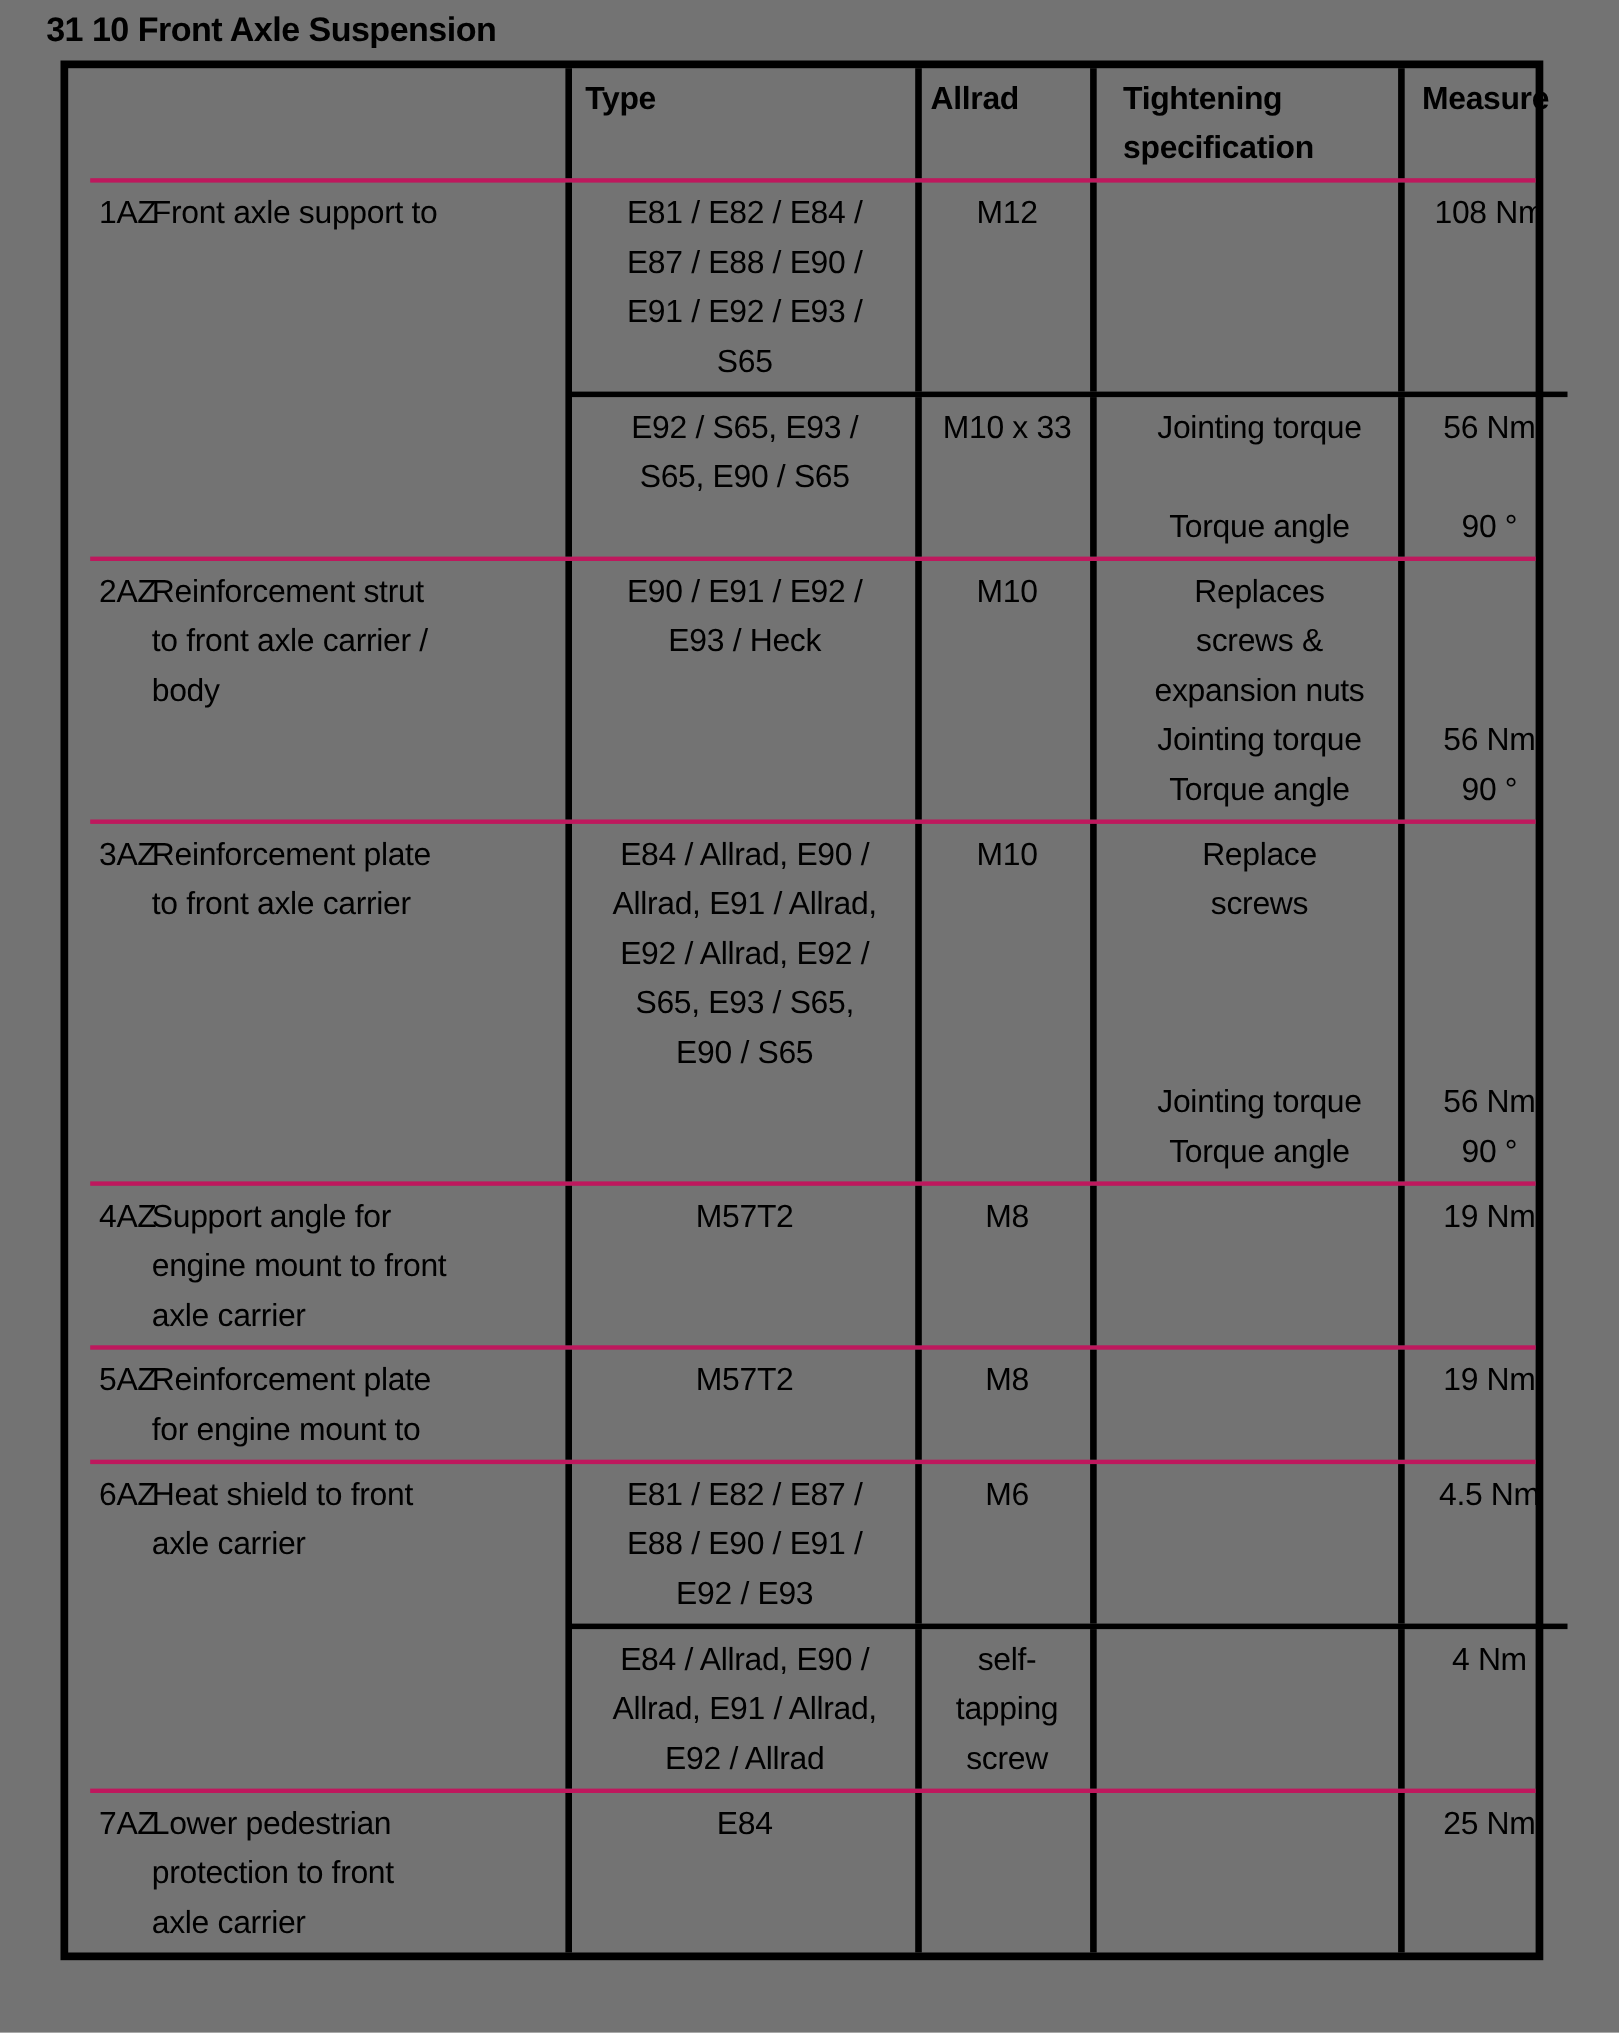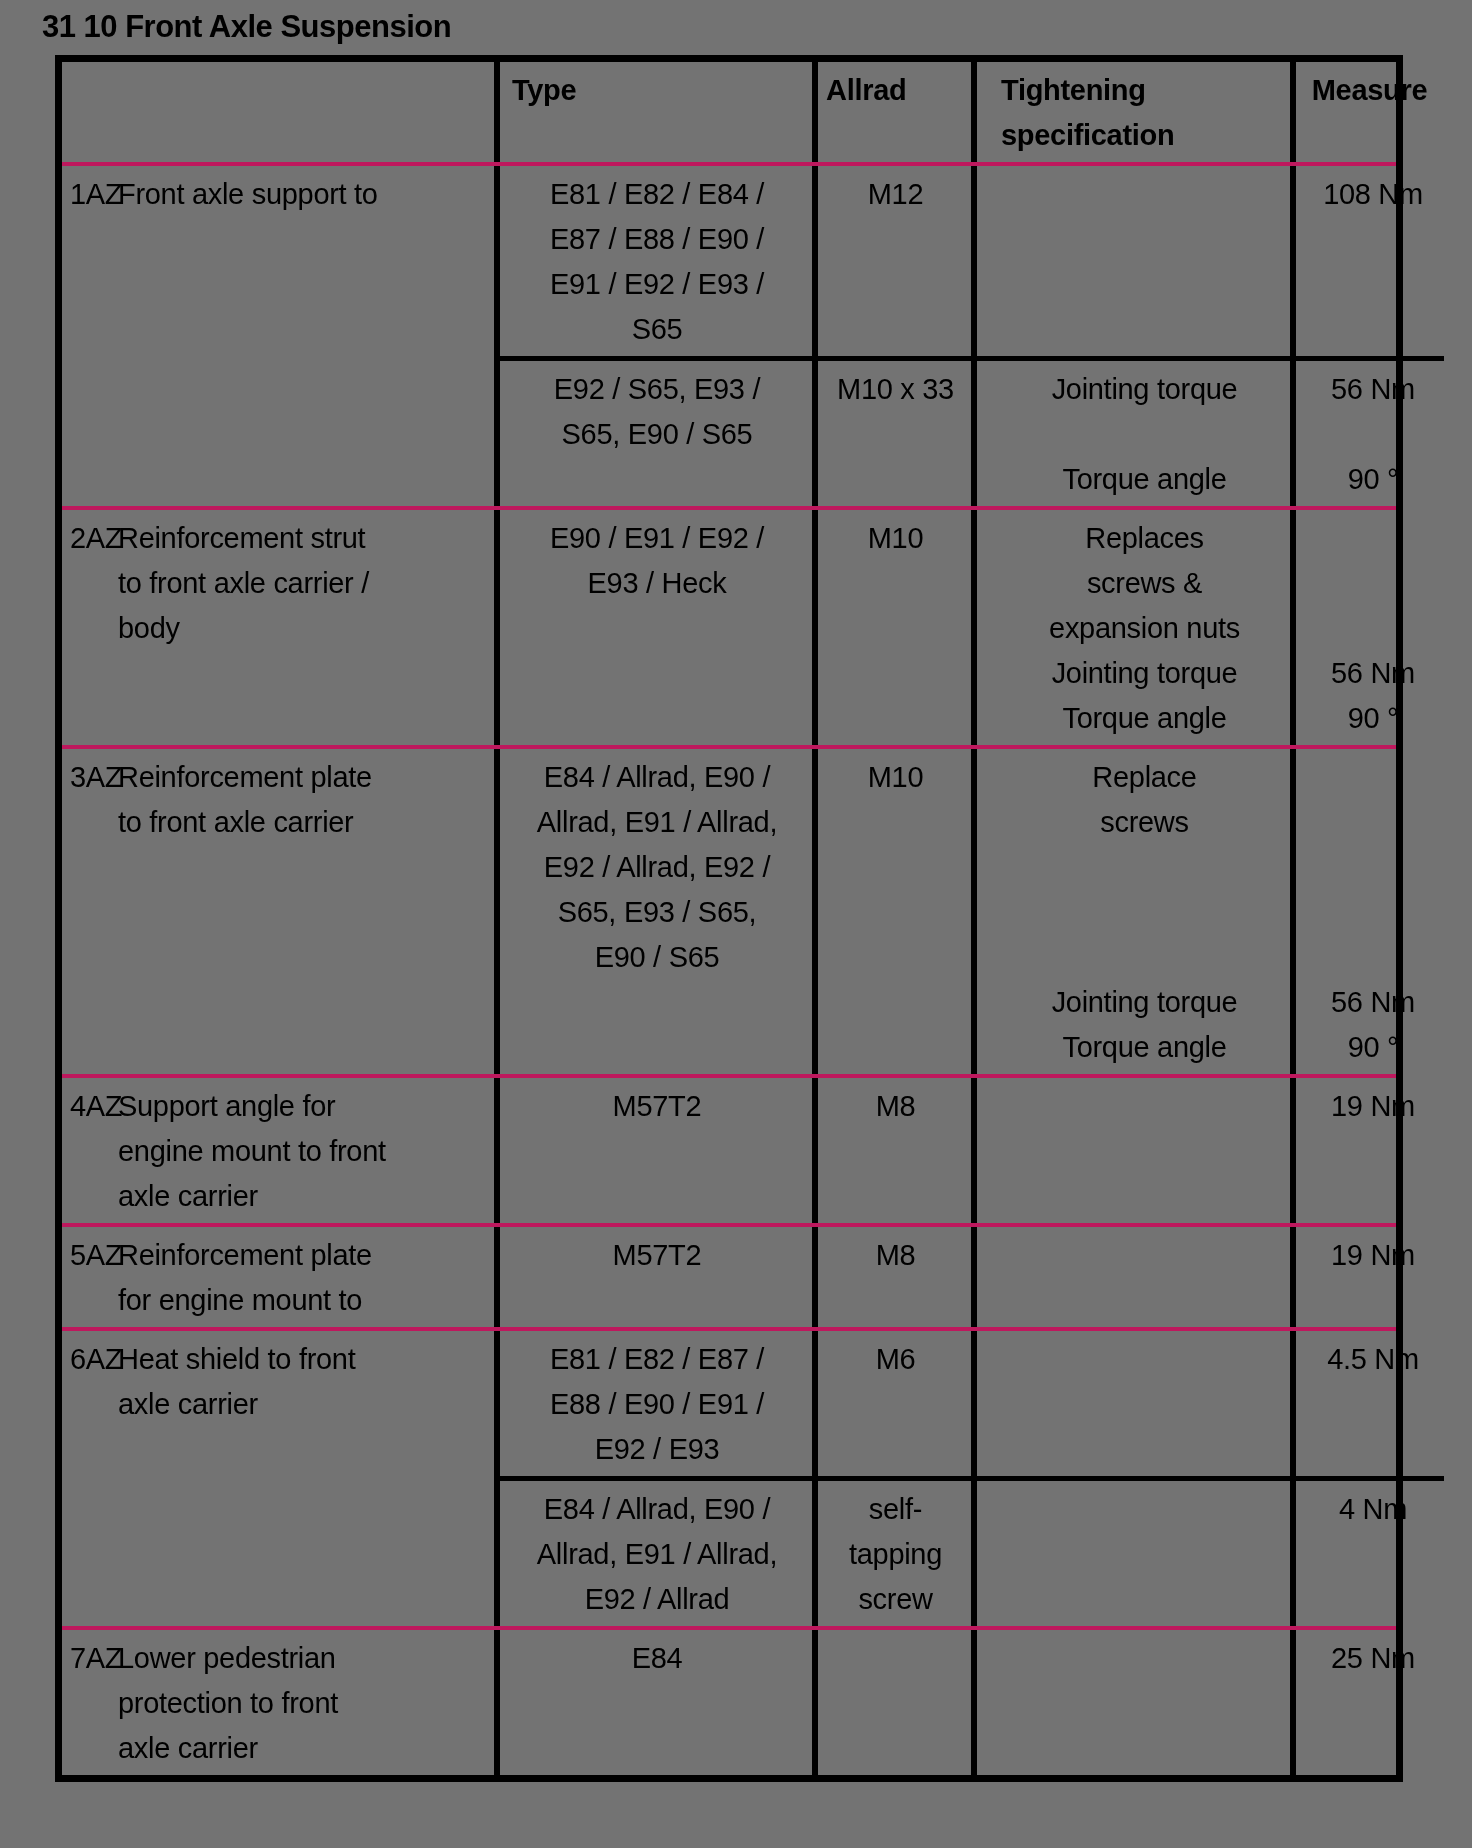--- a/index.html
+++ b/index.html
@@ -22,20 +22,21 @@
     font-size: 31px;
     font-weight: bold;
     line-height: 34px;
     letter-spacing: -0.5px;
   }
   .spec-table {
     box-sizing: border-box;
     margin: 11px 0 0 55px;
     width: 1348px;
     border: 7px solid #000;
+    padding-left: 20px;
   }
   .trow { display: flex; }
   .trow + .trow { border-top: 4px solid #be185d; }
 
   .cell {
     box-sizing: border-box;
     padding: 6px 2px 4px 4px;
     font-size: 29px;
     line-height: 45px;
     letter-spacing: -0.3px;
@@ -47,21 +48,21 @@
     display: flex;
     padding-left: 8px;
   }
   .rowid { width: 48px; flex: none; }
   .label-lines { flex: 1; }
   .subwrap { flex: 1; display: flex; flex-direction: column; text-align: center; }
   .subrow { display: flex; flex: 1; }
   .subrow + .subrow { border-top: 5px solid #000; }
   .c2 { width: 318px; flex: none; border-right: 6px solid #000; }
   .c3 { width: 159px; flex: none; border-right: 6px solid #000; }
-  .c4 { width: 319px; flex: none; border-right: 6px solid #000; padding-left: 24px; }
+  .c4 { width: 280px; flex: none; border-right: 6px solid #000; padding-left: 24px; }
   .c5 { width: 148px; flex: none; padding-left: 8px; }
 
   .ln { min-height: 45px; white-space: nowrap; }
 
   .header .cell { font-weight: bold; }
   .header .c2 { padding-left: 12px; }
   .header .c3 { padding-left: 8px; }
   .header .c5 { text-align: center; padding-right: 1px; padding-left: 0; }
   .header .hwrap { white-space: normal; }
 </style>

